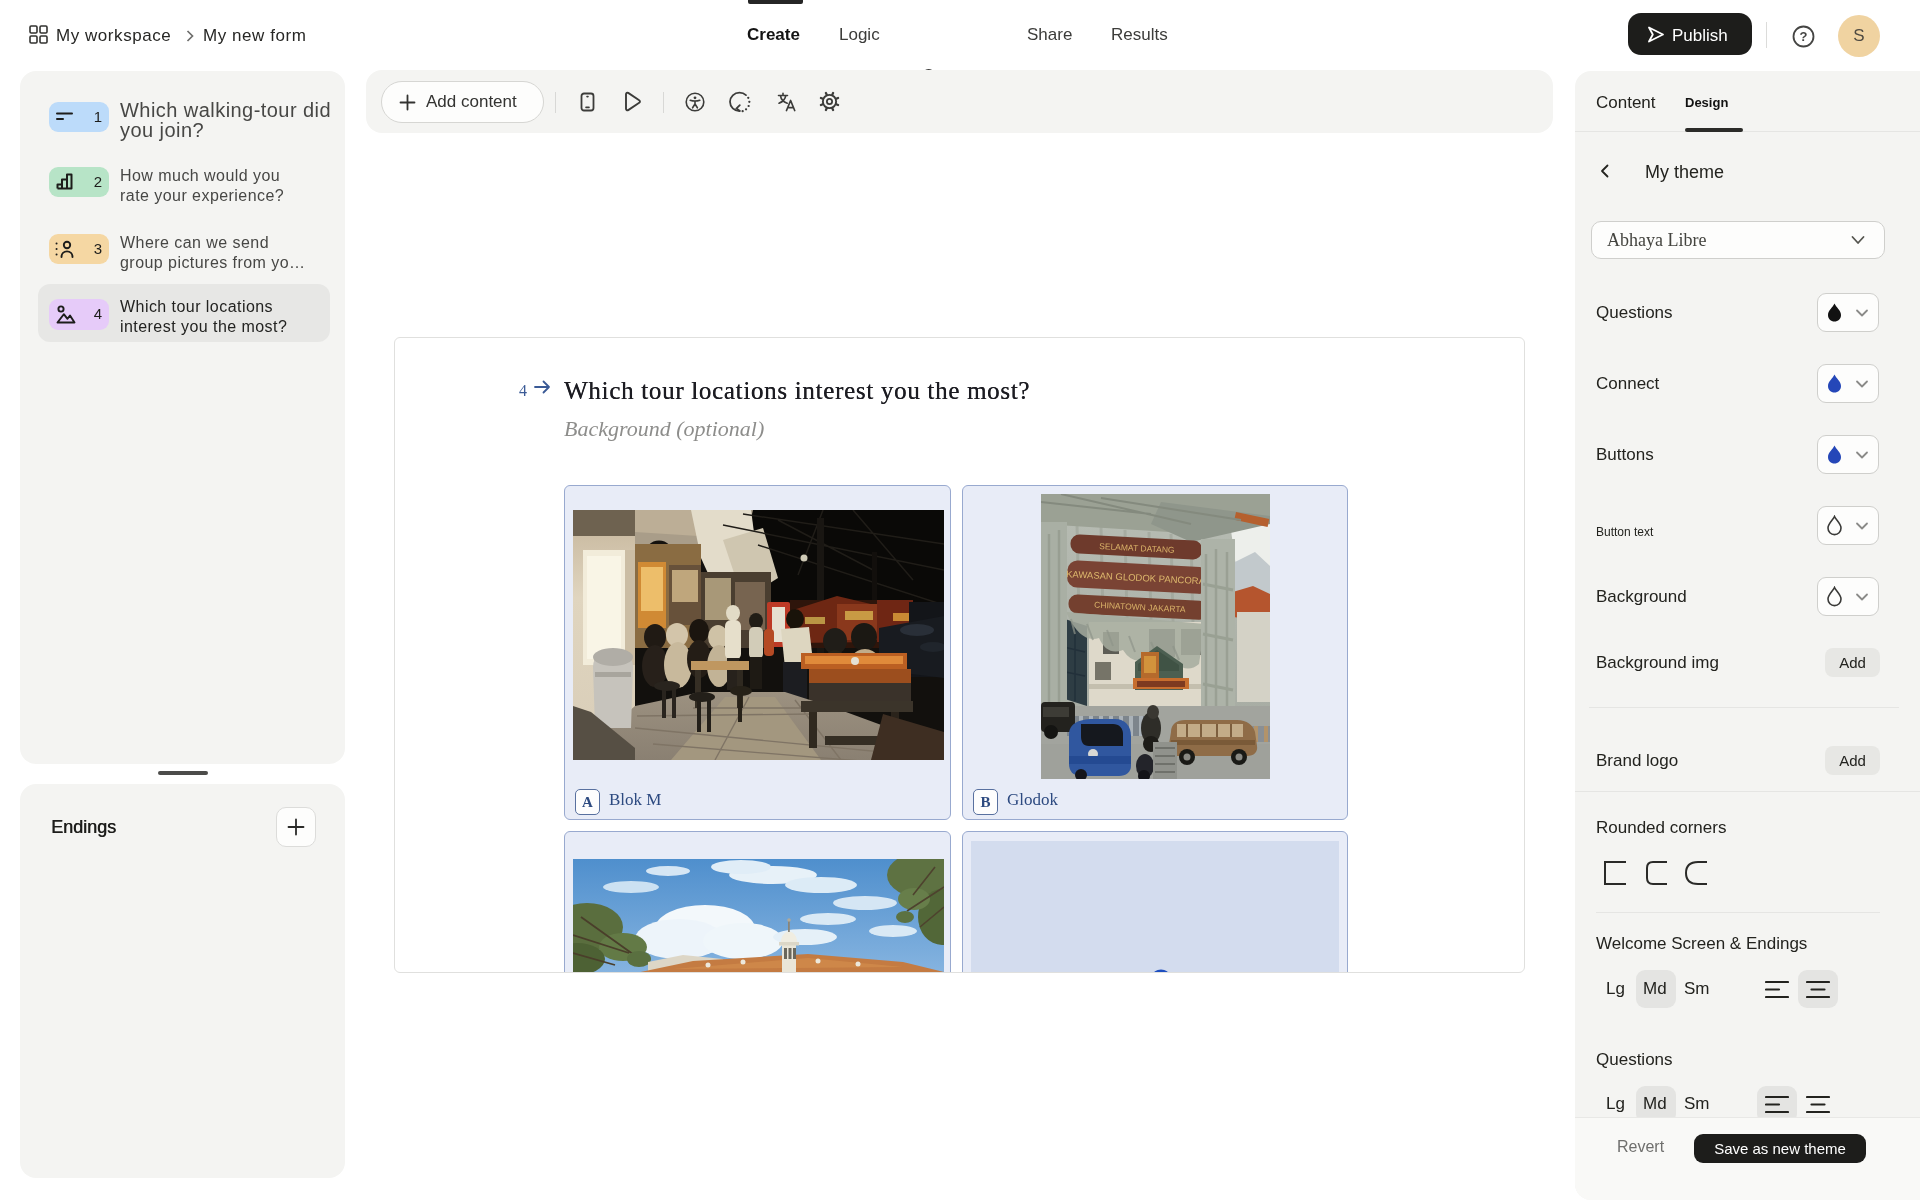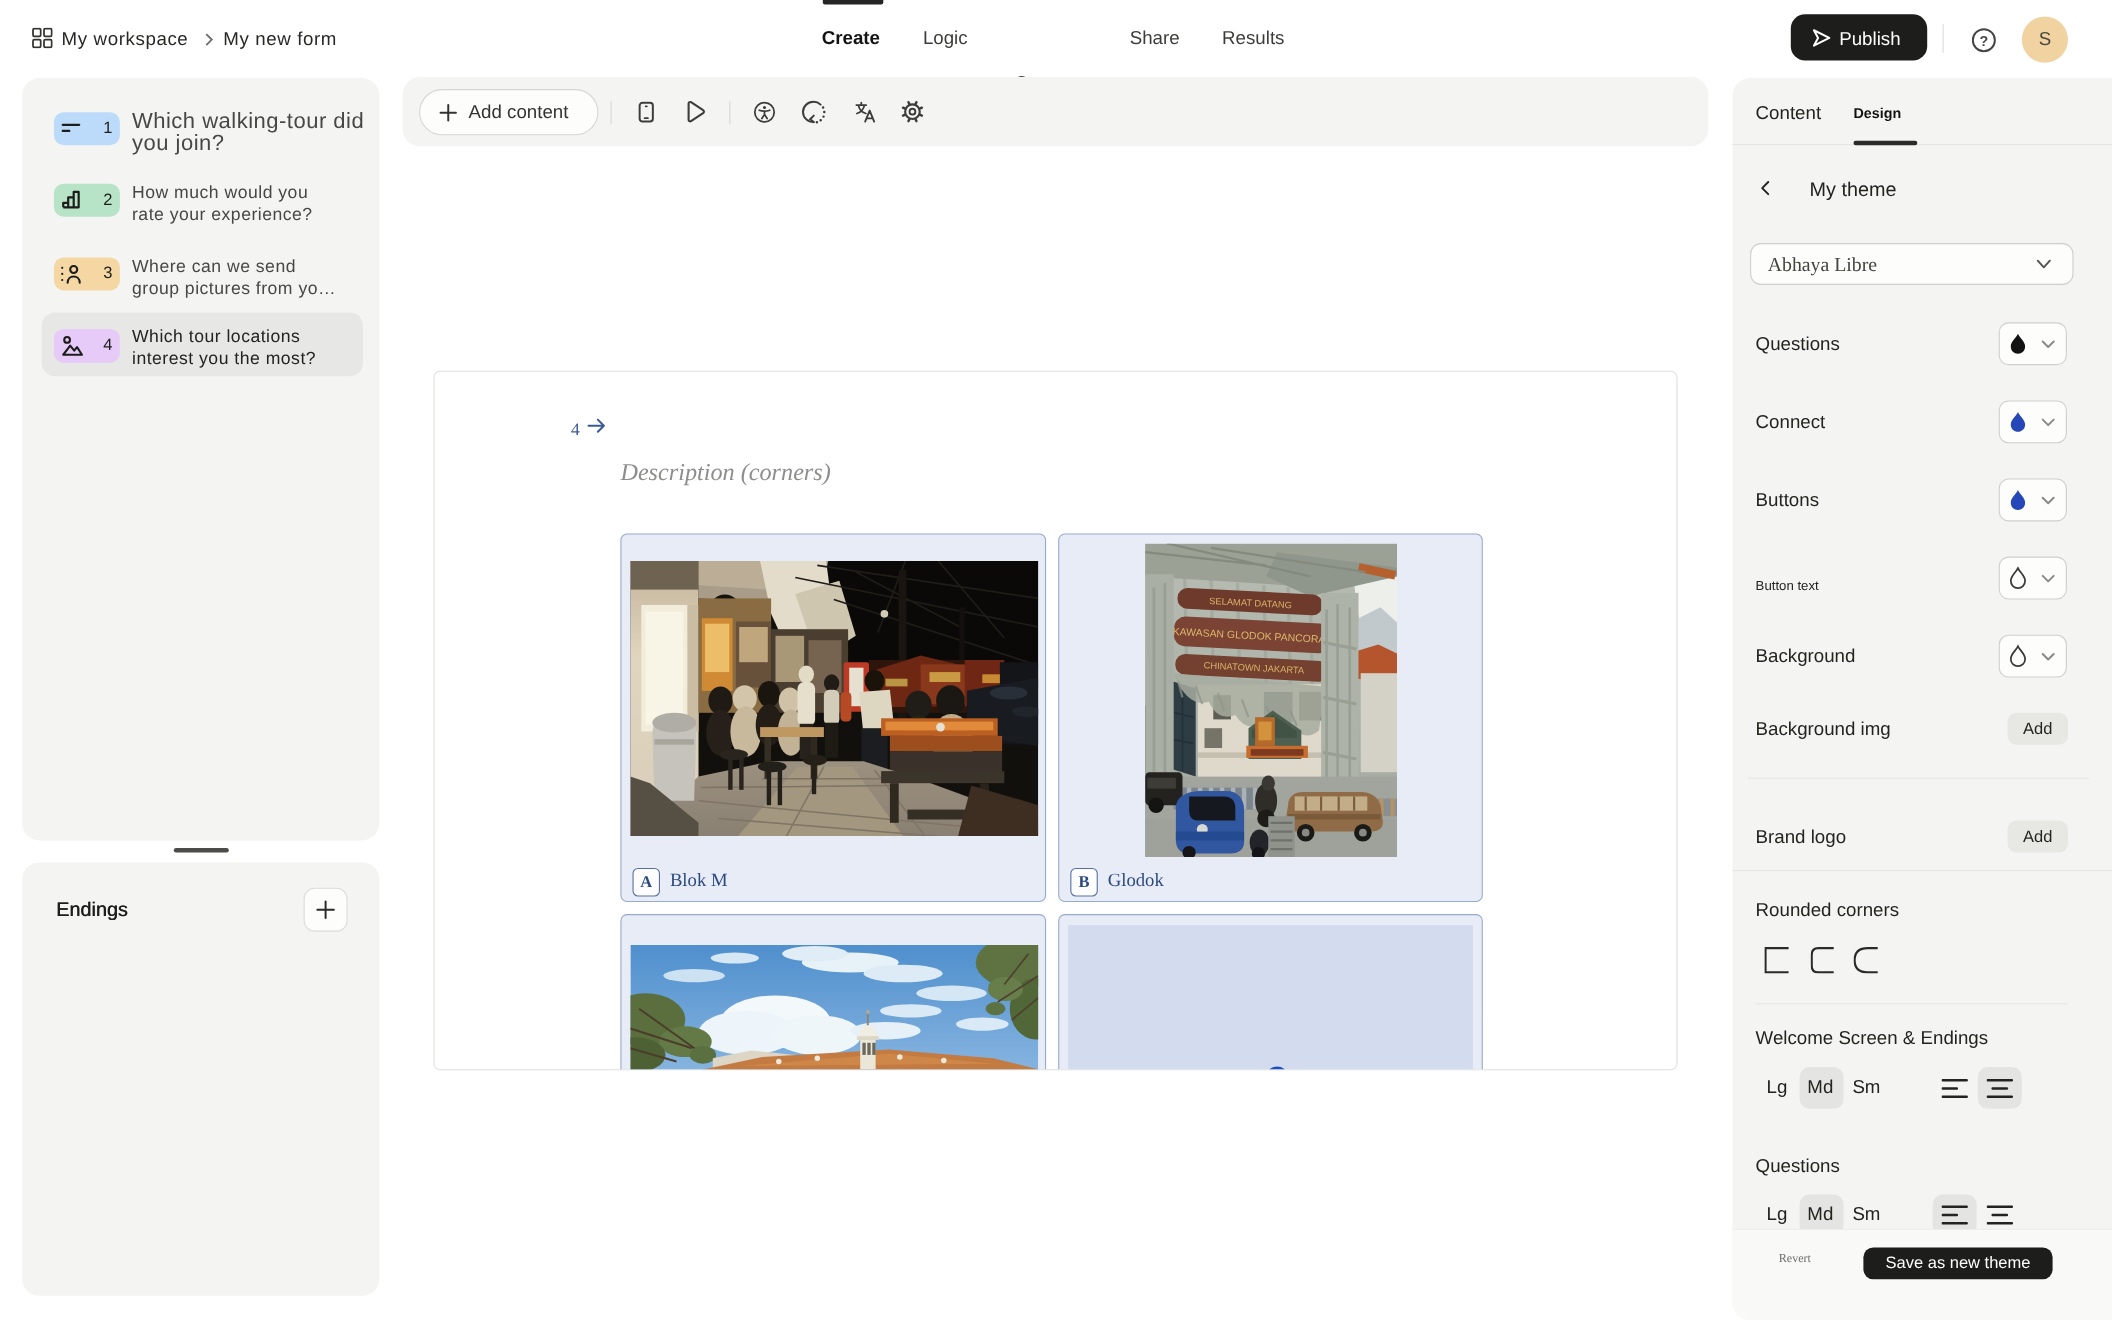--- a/index.html
+++ b/index.html
@@ -168,21 +168,22 @@
 </div>
 
 <div class="abs" style="left:394px;top:337px;width:1131px;height:636px;background:#ffffff;border:1px solid #e0e0de;border-radius:6px;overflow:hidden;">
 
   <div class="abs" style="left:124px;top:44px;font-family:'Liberation Serif',serif;font-size:16px;color:#3a5a96;">4</div>
   <div class="abs" style="left:138px;top:40px;">
     <svg width="20" height="18" viewBox="0 0 20 18" fill="none" stroke="#3a5a96" stroke-width="1.8" stroke-linecap="round" stroke-linejoin="round">
         <path d="M2 9 L16 9 M10.5 3.5 L16 9 L10.5 14.5"></path>
       </svg>
   </div>
-  <div class="abs" style="left:169px;top:78px;font-family:'Liberation Serif',serif;font-style:italic;font-size:22px;line-height:26px;color:#8d8d8b;">Description (corners)</div>
+  <div class="abs" style="left:169px;top:36px;font-family:'Liberation Serif',serif;font-size:25px;line-height:34px;letter-spacing:0.7px;color:#1c1c22;text-shadow:0.3px 0 0 #1c1c22;">Which tour locations interest you the most?</div>
+  <div class="abs" style="left:169px;top:78px;font-family:'Liberation Serif',serif;font-style:italic;font-size:22px;line-height:26px;color:#8d8d8b;">Background (optional)</div>
 
   <div class="abs" style="left:169px;top:147px;width:387px;height:335px;background:#e8ecf7;border:1.5px solid #98a9cf;border-radius:6px;"></div>
   <div class="abs" style="left:178px;top:172px;width:371px;height:250px;overflow:hidden;">
     <svg width="371" height="250" viewBox="0 0 371 250">
       <defs>
         <linearGradient id="wallA" x1="0" y1="0" x2="0" y2="1">
           <stop offset="0" stop-color="#c4b49a"></stop>
             <stop offset="0.35" stop-color="#e0d5bf"></stop>
             <stop offset="1" stop-color="#d8cdb8"></stop>
         </linearGradient>
@@ -610,14 +611,14 @@
       <path d="M1 2 L23 2 M1 9.5 L14 9.5 M1 17 L23 17"></path>
     </svg>
 </div>
 <div class="abs" style="left:1806px;top:1095px;">
   <svg width="24" height="19" viewBox="0 0 24 19" stroke="#23231f" stroke-width="2.2" stroke-linecap="round">
       <path d="M1 2 L23 2 M5.5 9.5 L18.5 9.5 M1 17 L23 17"></path>
     </svg>
 </div>
 
 <div class="abs" style="left:1575px;top:1117px;width:345px;height:83px;background:#f9f9f7;border-top:1px solid #e8e8e6;border-radius:0 0 0 16px;"></div>
-<div class="abs" style="left:1617px;top:1138px;font-size:11px;color:#6f6f6d;font-family:Liberation Serif, serif;">Revert</div>
+<div class="abs" style="left:1617px;top:1138px;font-size:16px;color:#6f6f6d;">Revert</div>
 <div class="abs" style="left:1694px;top:1134px;width:172px;height:29px;background:#1d1d1b;border-radius:9px;text-align:center;line-height:29px;font-size:15px;color:#fff;">Save as new theme</div>
 
 </body></html>

